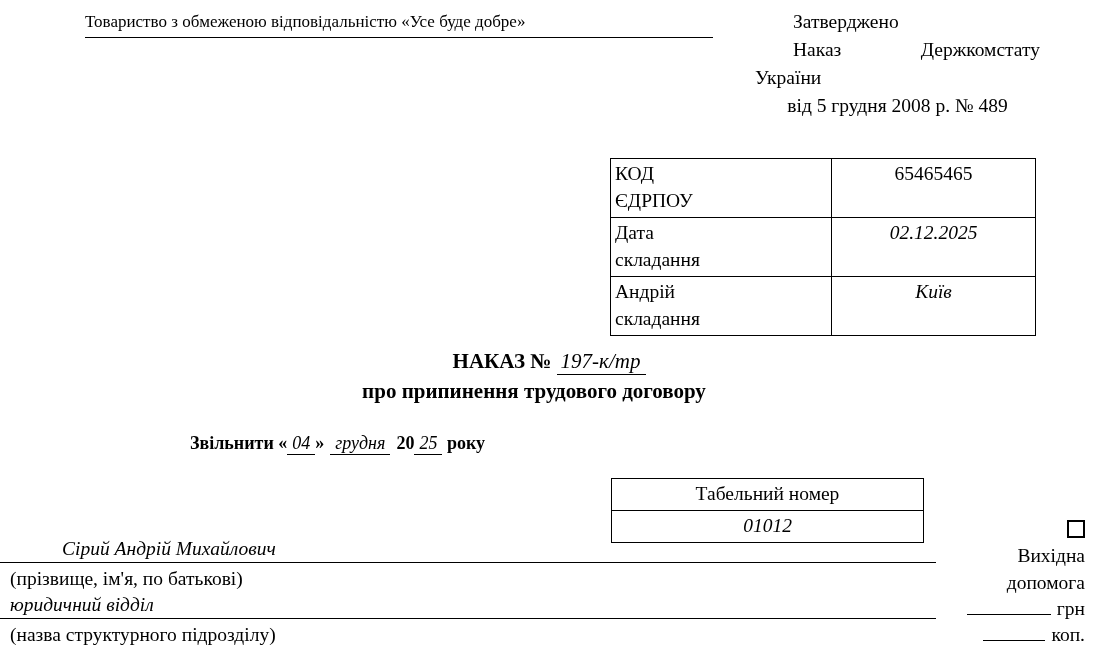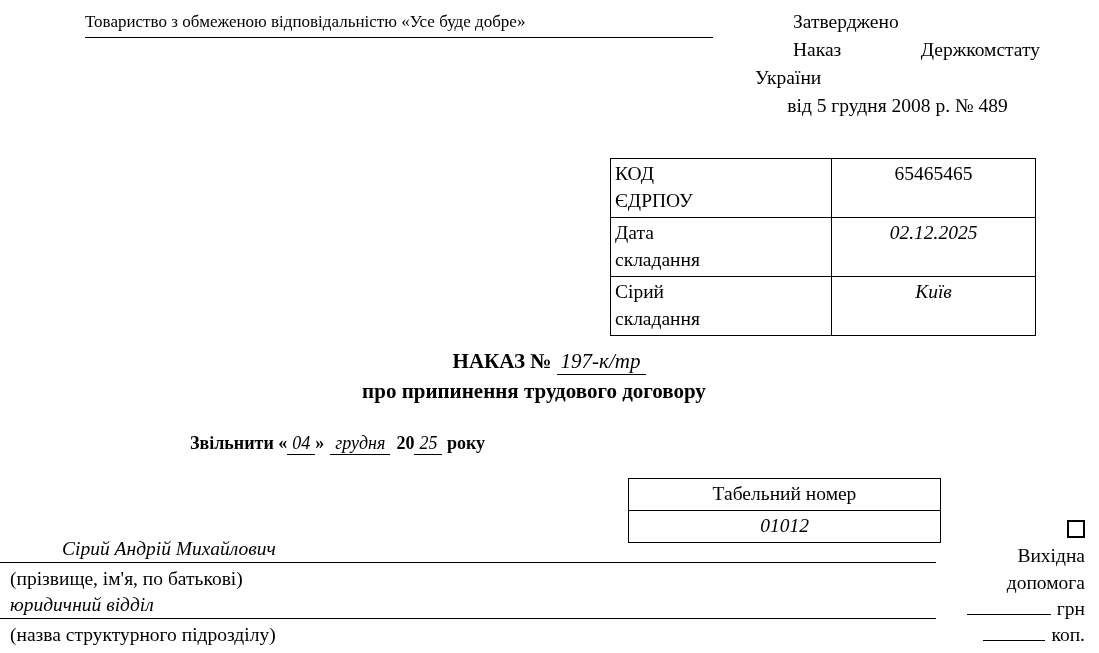--- a/index.html
+++ b/index.html
@@ -147,21 +147,21 @@
   #dismiss-line .fill {
     font-style: italic;
     font-weight: normal;
     border-bottom: 1.6px solid #000;
     padding: 0 5px 1px 5px;
   }
   #dismiss-line .gap { display: inline-block; width: 6px; }
 
   
   #tabno-table {
-    left: 628px;
+    left: 611px;
     top: 478px;
     width: 313px;
     border-collapse: collapse;
     table-layout: fixed;
   }
   #tabno-table td {
     border: 1.6px solid #000;
     font-size: 19.5px;
     line-height: 25px;
     height: 27px;
@@ -287,21 +287,21 @@
     </tr>
     <tr>
       <td class="label">
         <span class="l1">Дата</span>
         <span class="l2">складання</span>
       </td>
       <td class="value filled">02.12.2025</td>
     </tr>
     <tr>
       <td class="label">
-        <span class="l1">Сірий</span>
+        <span class="l1">Андрій</span>
         <span class="l2">складання</span>
       </td>
       <td class="value filled">Київ</td>
     </tr>
   </tbody>
 </table>
 
 <div class="abs" id="order-title">
   <span class="strong">НАКАЗ № </span><span class="fill">197-к/тр</span>
 </div>

